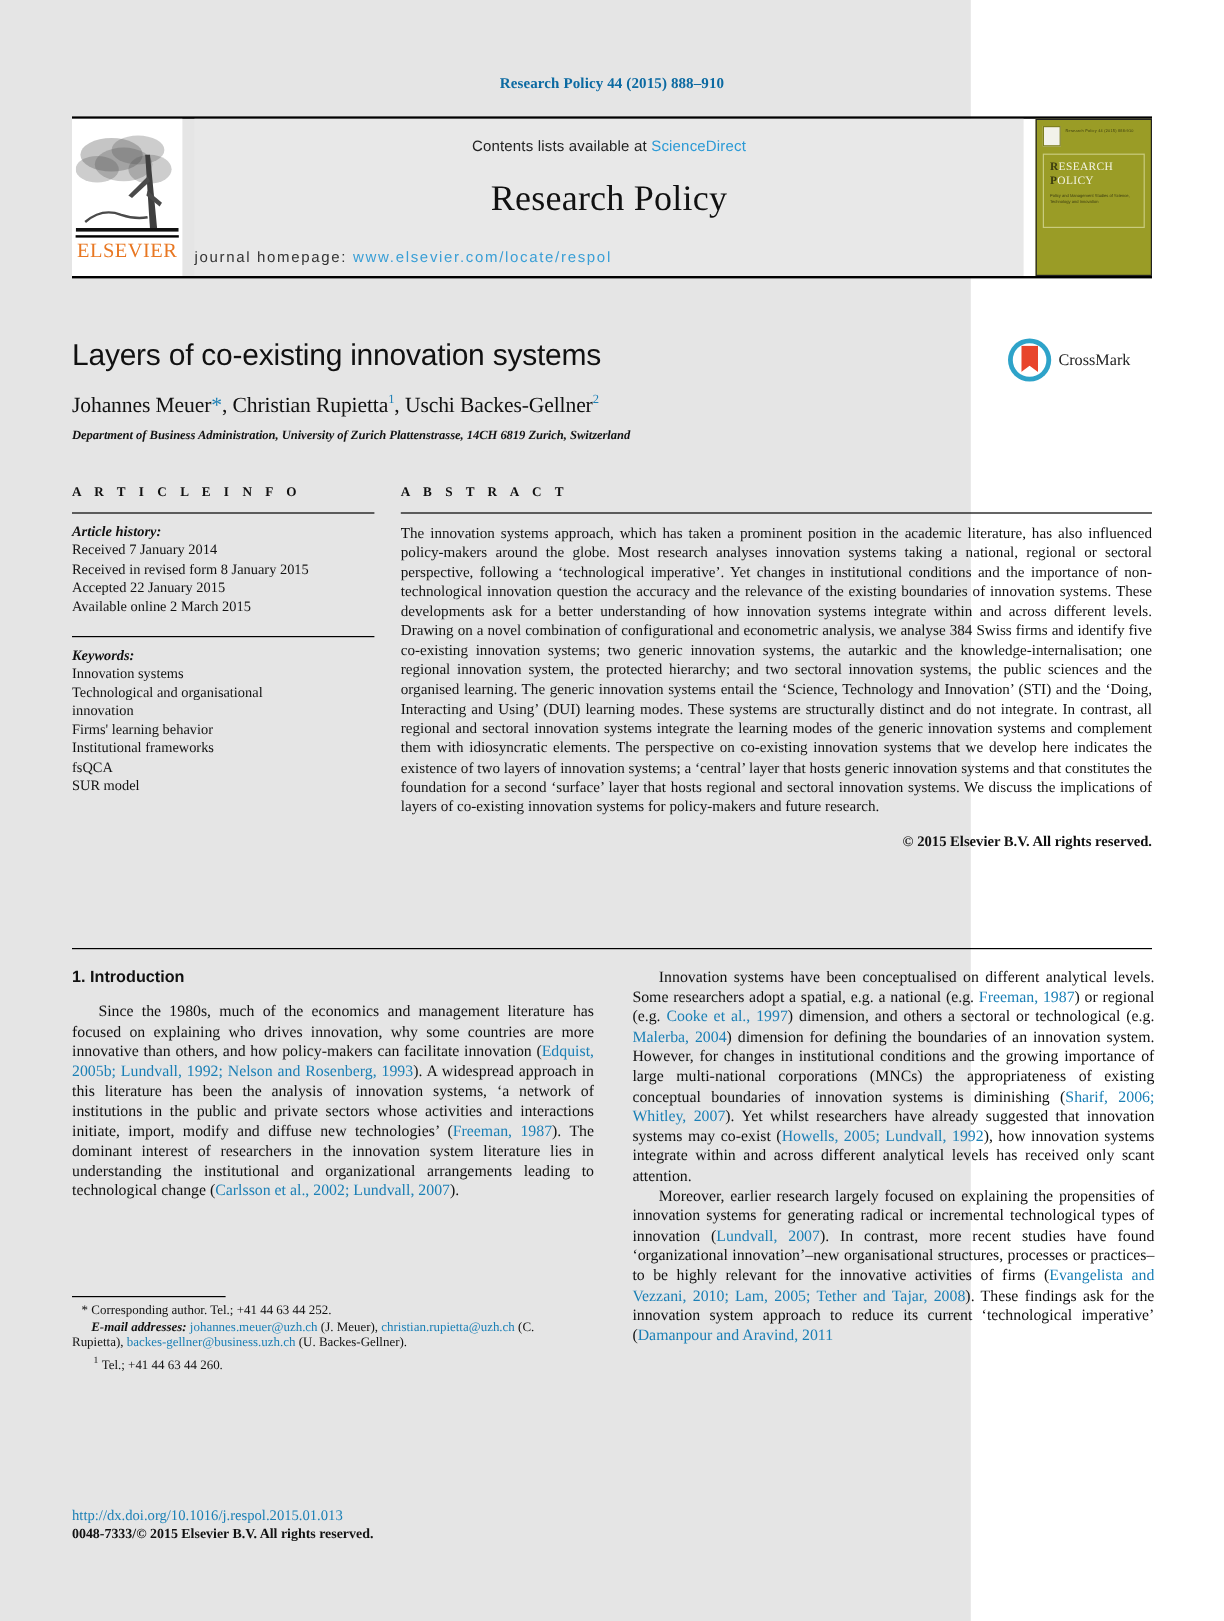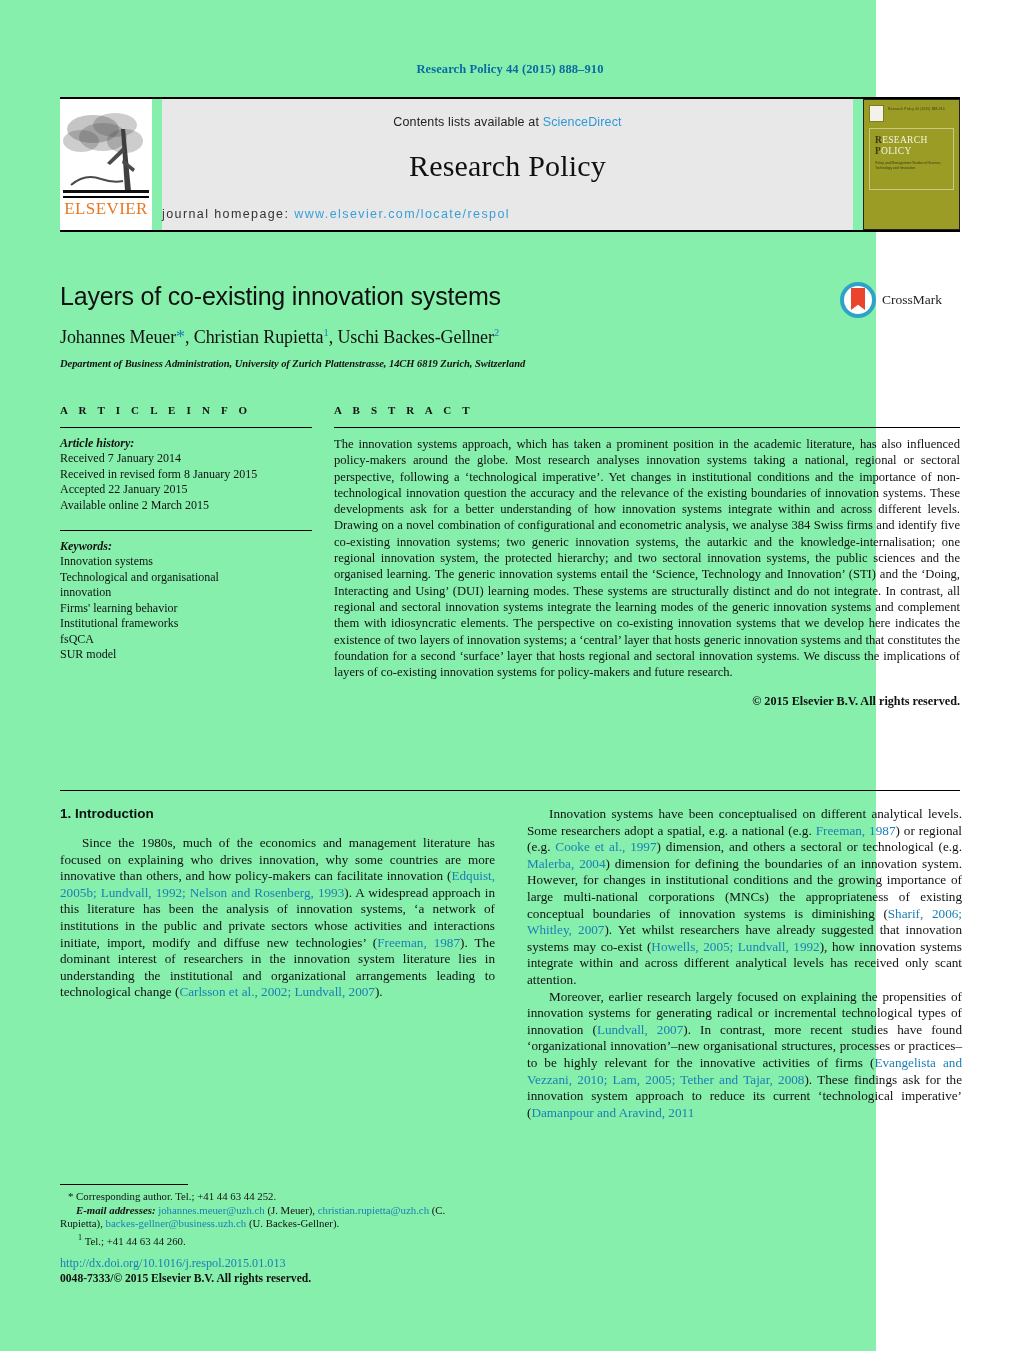--- a/index.html
+++ b/index.html
@@ -10,23 +10,23 @@
   body {
     width: 1020px;
     height: 1351px;
     font-family: "Liberation Serif", serif;
     color: #000000;
     position: relative;
     overflow: hidden;
   }
   .page {
     position: relative;
-    width: 876px;
+    width: 809px;
     height: 1351px;
-    background: #86efac;
+    background: #e5e5e5;
   }
 
   
   .running-head {
     position: absolute;
     top: 62px;
     left: 0;
     width: 1020px;
     text-align: center;
     font-family: "Liberation Serif", serif;
@@ -337,21 +337,21 @@
     color: #111;
     text-indent: 22px;
     margin: 0;
   }
   .lnk { color: #1a7fb5; }
 
   
   .footnotes {
     position: absolute;
     left: 60px;
-    top: 1184px;
+    top: 1080px;
     width: 430px;
   }
   .fn-rule {
     border-top: 1px solid #000;
     width: 128px;
     margin-bottom: 5px;
   }
   .fn-line {
     font-family: "Liberation Serif", serif;
     font-size: 10.8px;

